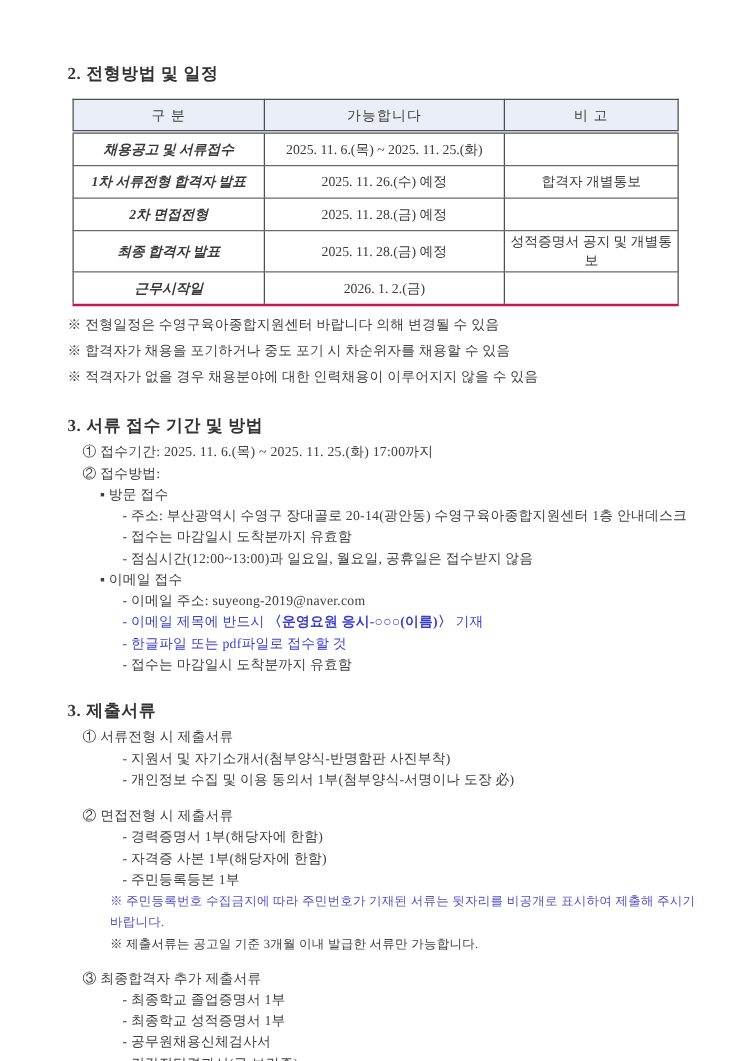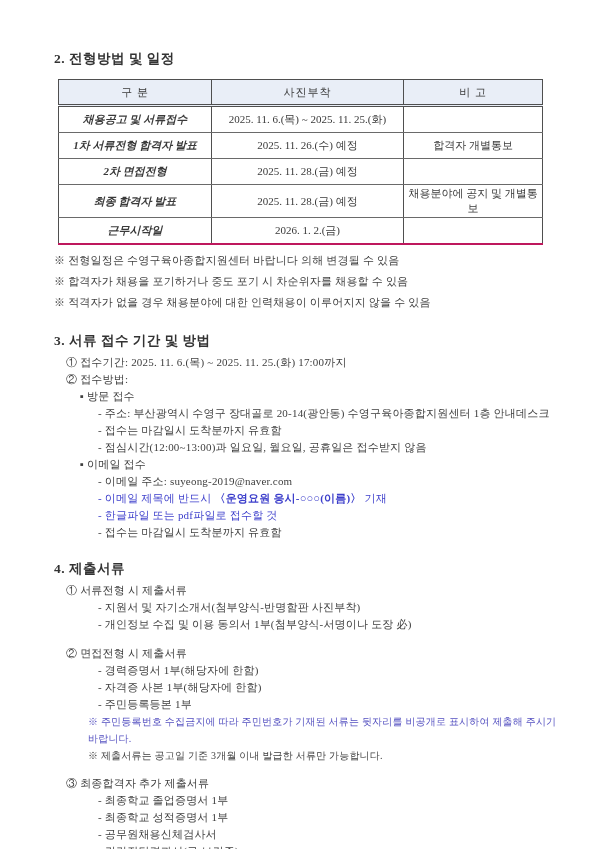--- a/index.html
+++ b/index.html
@@ -64,21 +64,21 @@
 
   <table class="sched-table">
     <colgroup>
         <col style="width:153px">
         <col style="width:192px">
         <col style="width:139px">
       </colgroup>
     <thead>
       <tr>
         <th>구 분</th>
-        <th>사진부착</th>
+        <th>가능합니다</th>
         <th>비 고</th>
       </tr>
     </thead>
     <tbody>
       <tr>
         <td class="c1">채용공고 및 서류접수</td>
         <td>2025. 11. 6.(목) ~ 2025. 11. 25.(화)</td>
         <td></td>
       </tr>
       <tr>
@@ -87,21 +87,21 @@
         <td>합격자 개별통보</td>
       </tr>
       <tr>
         <td class="c1">2차 면접전형</td>
         <td>2025. 11. 28.(금) 예정</td>
         <td></td>
       </tr>
       <tr>
         <td class="c1">최종 합격자 발표</td>
         <td>2025. 11. 28.(금) 예정</td>
-        <td>채용분야에 공지 및 개별통보</td>
+        <td>성적증명서 공지 및 개별통보</td>
       </tr>
       <tr>
         <td class="c1">근무시작일</td>
         <td>2026. 1. 2.(금)</td>
         <td></td>
       </tr>
     </tbody>
   </table>
 
   <div class="tbl-note">※ 전형일정은 수영구육아종합지원센터 바랍니다 의해 변경될 수 있음</div>
@@ -121,21 +121,21 @@
 
       <div class="line ind2">▪ 이메일 접수</div>
       <div class="line ind3">- 이메일 주소: suyeong-2019@naver.com</div>
       <div class="line ind3 blue"><span>- 이메일 제목에 반드시 </span><span class="bold">〈운영요원 응시-○○○(이름)〉</span><span> 기재</span></div>
       <div class="line ind3 blue">- 한글파일 또는 pdf파일로 접수할 것</div>
       <div class="line ind3">- 접수는 마감일시 도착분까지 유효함</div>
     </div>
   </div>
 
   <div class="sec">
-    <div class="sec-title">4. 제출서류</div>
+    <div class="sec-title">3. 제출서류</div>
     <div class="items-top">
       <div class="line ind1">① 서류전형 시 제출서류</div>
       <div class="line ind3">- 지원서 및 자기소개서(첨부양식-반명함판 사진부착)</div>
       <div class="line ind3">- 개인정보 수집 및 이용 동의서 1부(첨부양식-서명이나 도장 必)</div>
 
       <div class="gap-md"></div>
       <div class="line ind1">② 면접전형 시 제출서류</div>
       <div class="line ind3">- 경력증명서 1부(해당자에 한함)</div>
       <div class="line ind3">- 자격증 사본 1부(해당자에 한함)</div>
       <div class="line ind3">- 주민등록등본 1부</div>

